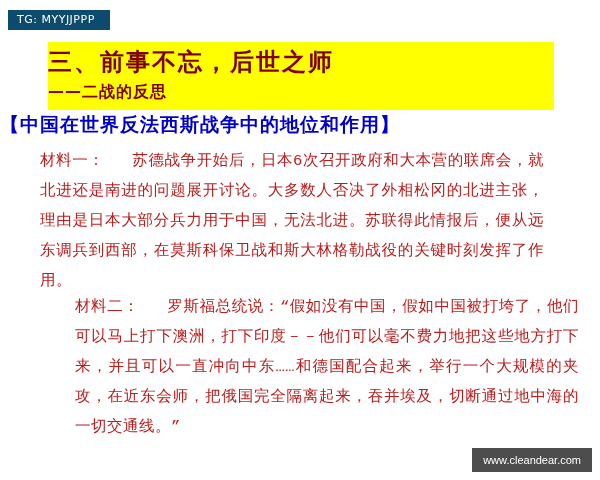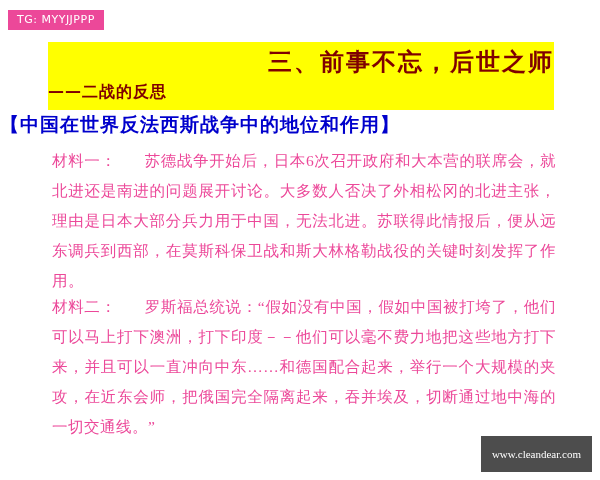--- a/index.html
+++ b/index.html
@@ -19,43 +19,43 @@
     left: 0; top: 0;
     width: 600px;
     height: 480px;
     background: #ffffff;
   }
   
   .tg-badge {
     position: absolute;
     left: 8px;
     top: 10px;
-    background: #ec4899;
+    background: #0c4a6e;
     color: #ffffff;
     font-size: 11px;
     letter-spacing: 0.5px;
-    padding: 3px 9px 4px 9px;
+    padding: 3px 15px 4px 9px;
     font-family: "DejaVu Sans", "Liberation Sans", sans-serif;
     white-space: nowrap;
   }
   
   .title-band {
     position: absolute;
     left: 48px;
     top: 42px;
     width: 506px;
     height: 68px;
     background: #ffff00;
   }
   .title-main {
     position: absolute;
     left: 0;
     top: 4px;
     width: 506px;
-    text-align: right;
+    text-align: left;
     color: #7f0000;
     font-size: 24px;
     font-weight: bold;
     letter-spacing: 2px;
     font-family: "DejaVu Serif", "Liberation Serif", serif;
   }
   .title-sub {
     position: absolute;
     left: 0;
     top: 40px;
@@ -76,48 +76,48 @@
     text-align: left;
     color: #0000cc;
     font-size: 19px;
     font-weight: bold;
     letter-spacing: 1px;
     font-family: "DejaVu Serif", "Liberation Serif", serif;
   }
   
   .para {
     position: absolute;
-    left: 52px;
+    left: 40px;
     width: 504px;
-    color: #ec4899;
+    color: #b91c1c;
     font-size: 15.5px;
     line-height: 30px;
     letter-spacing: 0.5px;
     text-align: justify;
-    font-family: Liberation Serif, serif;
+    font-family: Liberation Mono, monospace;
   }
   .para.p1 { top: 146px; }
-  .para.p2 { top: 292px; }
+  .para.p2 { top: 292px; margin-left: 35px; }
   .para .lead {
     font-weight: normal;
   }
   .para .gap {
     display: inline-block;
     width: 28px;
   }
   
   .watermark {
     position: absolute;
     right: 8px;
     bottom: 8px;
     background: #4d4d4d;
     color: #ffffff;
     font-size: 11px;
-    padding: 12px 11px;
-    font-family: Liberation Serif, serif;
+    padding: 6px 11px;
+    font-family: Liberation Sans, sans-serif;
     white-space: nowrap;
   }
 </style>
 </head>
 <body>
 
 <div class="slide">
 
   <div class="tg-badge">TG: MYYJJPPP</div>
 

